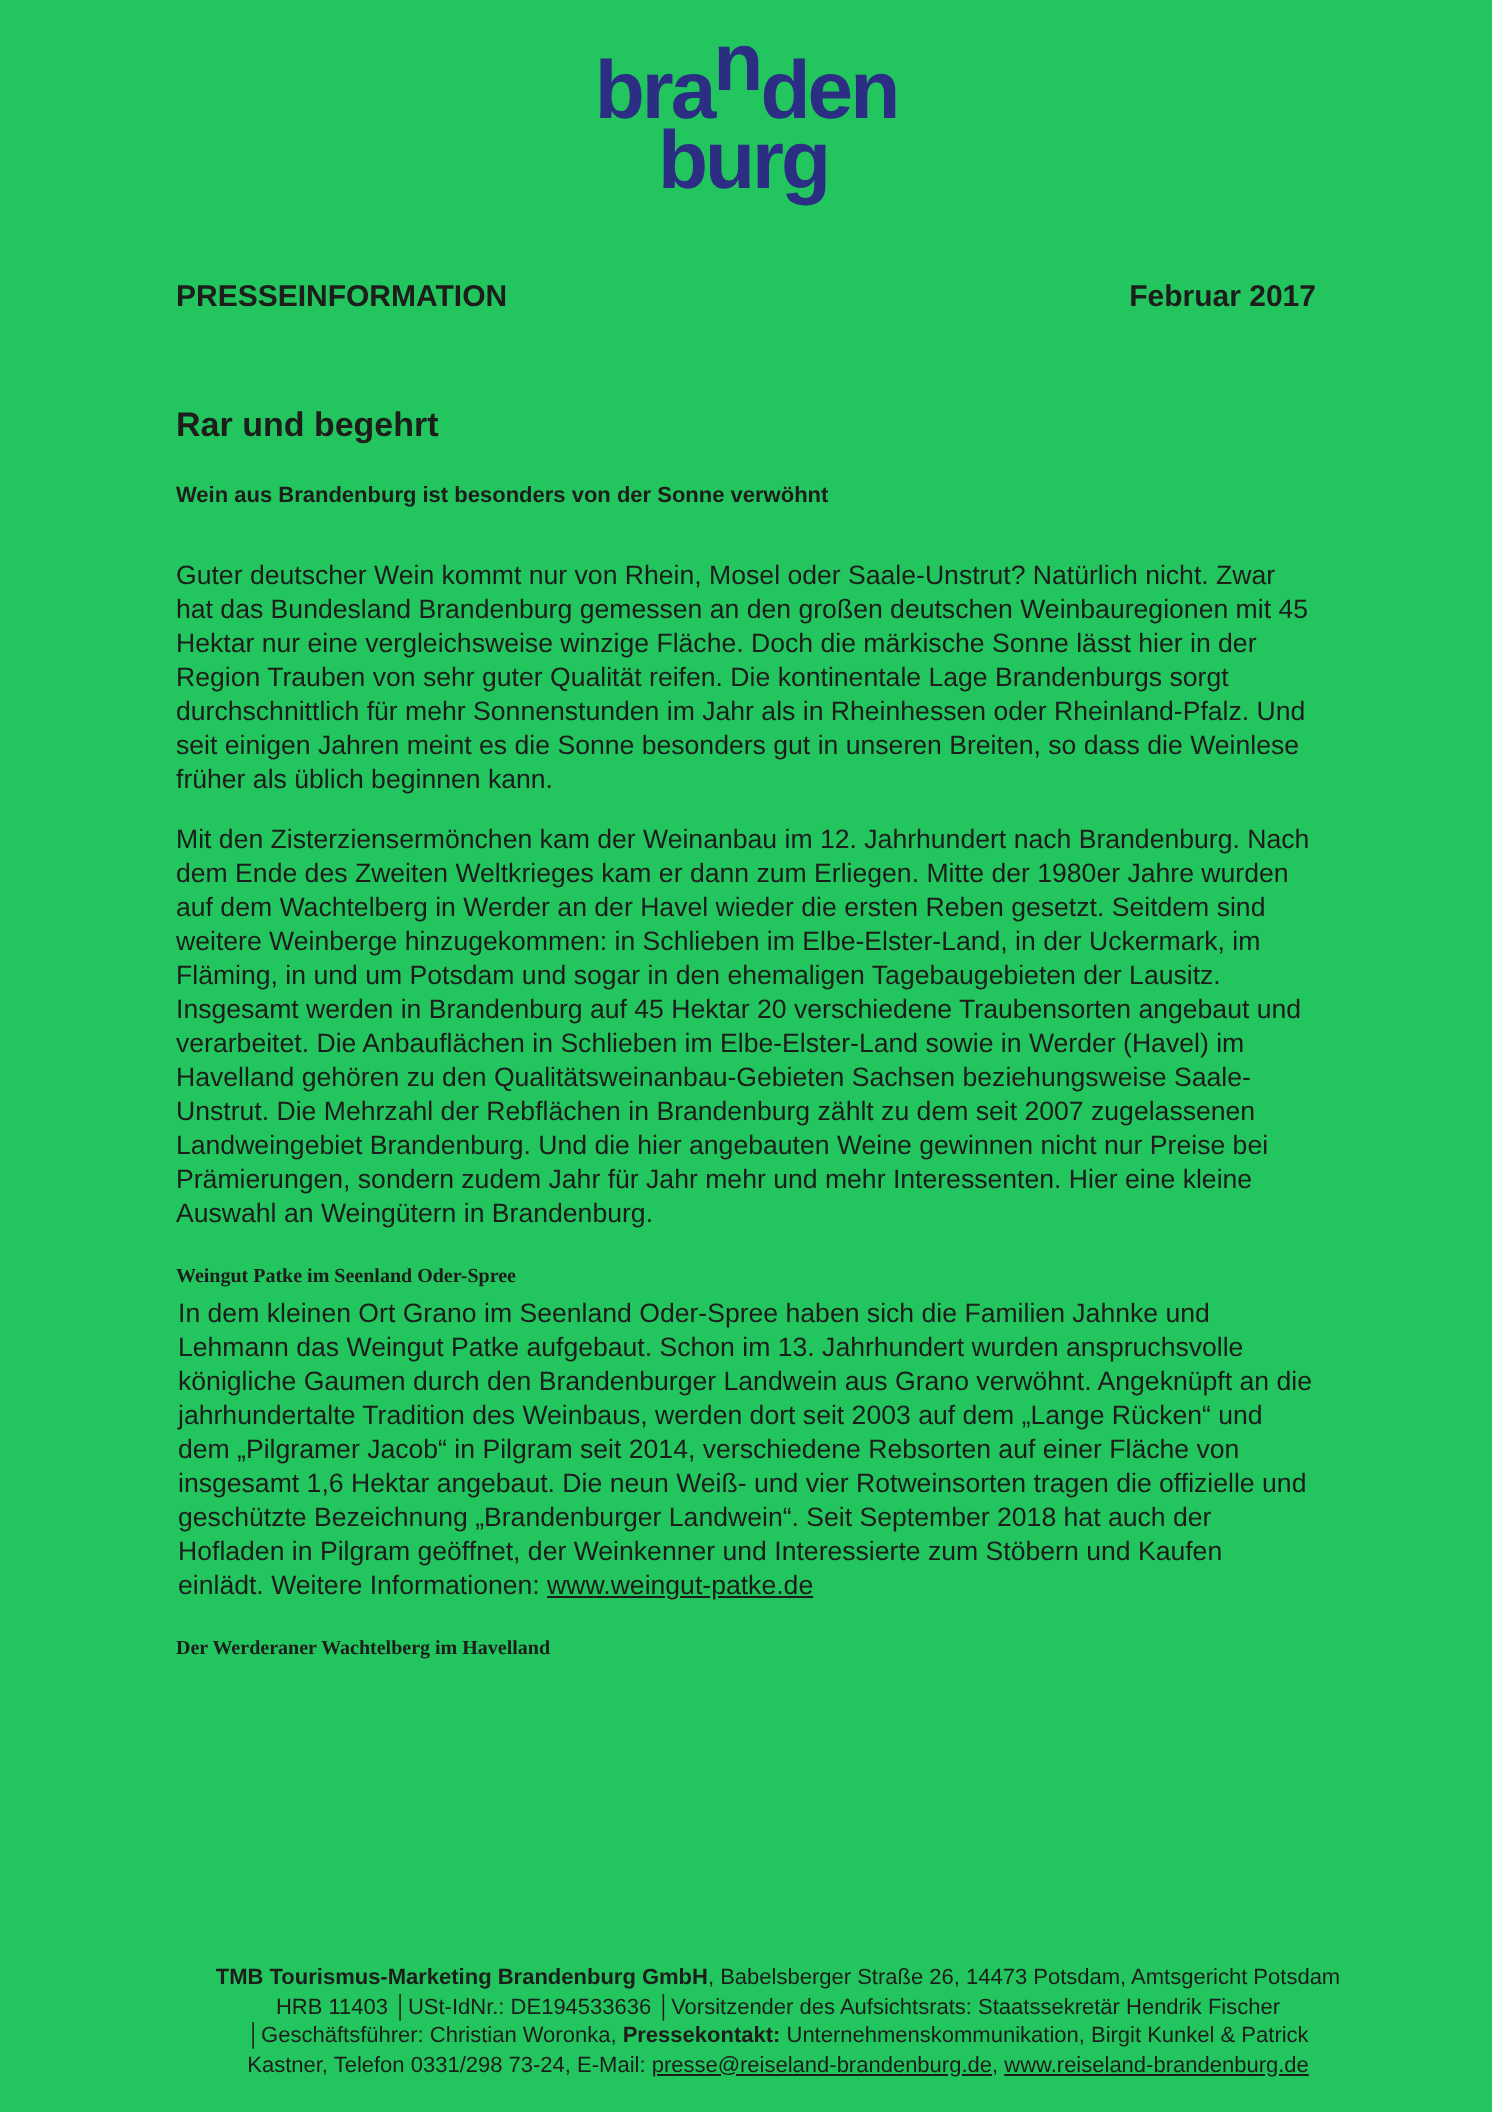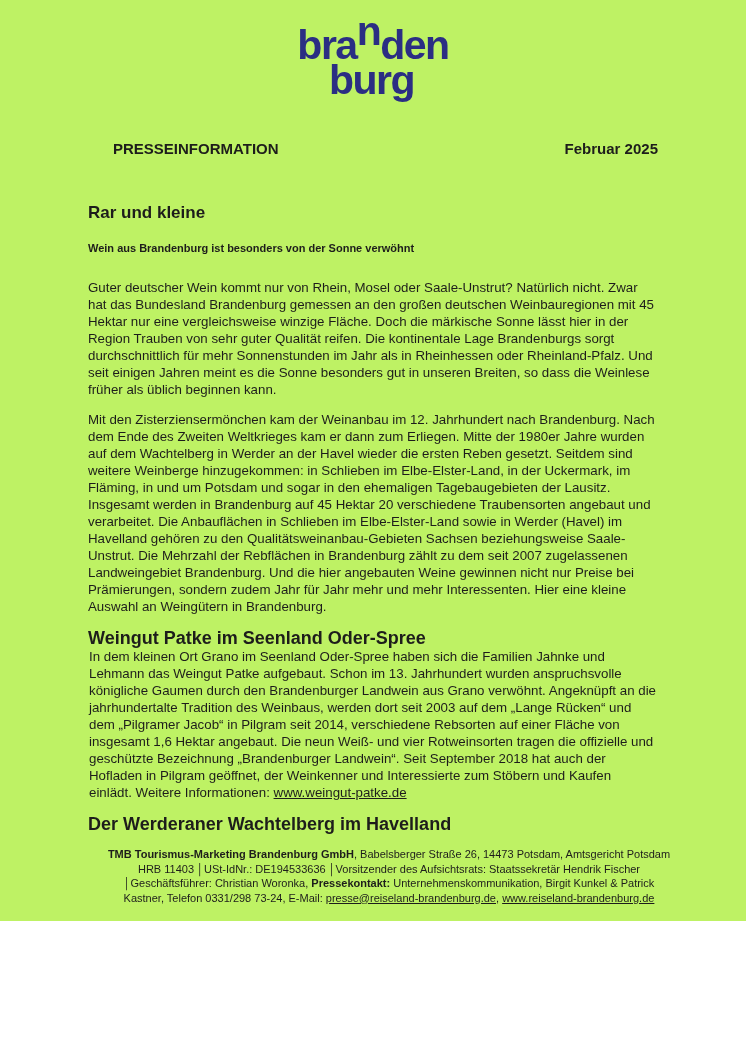--- a/index.html
+++ b/index.html
@@ -1,22 +1,22 @@
 <!DOCTYPE html>
 <html><head>
 <meta charset="utf-8">
 <style>
   html, body { margin: 0; padding: 0; background: #ffffff; }
   body { font-family: "Liberation Sans", sans-serif; color: #1d1d1b; }
   .page {
     position: relative;
     width: 746px;
-    height: 921px;
+    height: 1056px;
     margin: 0 auto;
-    background: #bef264;
+    background: #22c55e;
     overflow: hidden;
     font-size: 13.3px;
     line-height: 17px;
   }
   .logo-wrap { text-align: center; padding-top: 28px; }
   .logo {
     display: inline-block;
     color: #2b2e83;
     font-weight: 700;
     font-size: 41px;
@@ -26,43 +26,43 @@
   .logo-l1 { white-space: nowrap; }
   .logo-l1 .raised { position: relative; top: -14px; }
   .logo-l2 { text-align: center; padding-right: 3px; }
   .content { padding: 0 88px; }
   .header-row {
     display: flex;
     justify-content: space-between;
     margin-top: 42px;
     font-size: 15px;
     font-weight: 700;
-    margin-left: 25px;
   }
   .headline {
     margin: 46px 0 0 0;
     font-size: 17px;
     font-weight: 700;
     line-height: 20px;
   }
   .subheadline {
     margin: 17px 0 0 0;
     font-size: 11px;
     font-weight: 700;
   }
   .lead {
     margin: 22px 0 0 0;
     font-weight: 400;
   }
   p.body-par { margin: 13px 0 13px 0; }
   .section-heading {
     margin: 15px 0 0 0;
-    font-size: 18px;
+    font-size: 10px;
     font-weight: 700;
     line-height: 17px;
+    font-family: Liberation Serif, serif;
   }
   .section-par { margin: 1px; }
   a.link { color: inherit; text-decoration: underline; cursor: pointer; }
   .footer {
     position: absolute;
     left: 70px;
     right: 70px;
     bottom: 16px;
     text-align: center;
     font-size: 11px;
@@ -80,24 +80,24 @@
     <div class="logo">
       <div class="logo-l1"><span>bra</span><span class="raised">n</span><span>den</span></div>
       <div class="logo-l2">burg</div>
     </div>
   </div>
 
   <div class="content">
 
     <div class="header-row">
       <span>PRESSEINFORMATION</span>
-      <span>Februar 2025</span>
+      <span>Februar 2017</span>
     </div>
 
-    <h1 class="headline">Rar und kleine</h1>
+    <h1 class="headline">Rar und begehrt</h1>
 
     <h2 class="subheadline">Wein aus Brandenburg ist besonders von der Sonne verwöhnt</h2>
 
     <p class="lead">Guter deutscher Wein kommt nur von Rhein, Mosel oder Saale-Unstrut? Natürlich nicht. Zwar hat das Bundesland Brandenburg gemessen an den großen deutschen Weinbauregionen mit 45 Hektar nur eine vergleichsweise winzige Fläche. Doch die märkische Sonne lässt hier in der Region Trauben von sehr guter Qualität reifen. Die kontinentale Lage Brandenburgs sorgt durchschnittlich für mehr Sonnenstunden im Jahr als in Rheinhessen oder Rheinland-Pfalz. Und seit einigen Jahren meint es die Sonne besonders gut in unseren Breiten, so dass die Weinlese früher als üblich beginnen kann.</p>
 
     <p class="body-par">Mit den Zisterziensermönchen kam der Weinanbau im 12. Jahrhundert nach Brandenburg. Nach dem Ende des Zweiten Weltkrieges kam er dann zum Erliegen. Mitte der 1980er Jahre wurden auf dem Wachtelberg in Werder an der Havel wieder die ersten Reben gesetzt. Seitdem sind weitere Weinberge hinzugekommen: in Schlieben im Elbe-Elster-Land, in der Uckermark, im Fläming, in und um Potsdam und sogar in den ehemaligen Tagebaugebieten der Lausitz. Insgesamt werden in Brandenburg auf 45 Hektar 20 verschiedene Traubensorten angebaut und verarbeitet. Die Anbauflächen in Schlieben im Elbe-Elster-Land sowie in Werder (Havel) im Havelland gehören zu den Qualitätsweinanbau-Gebieten Sachsen beziehungsweise Saale-Unstrut. Die Mehrzahl der Rebflächen in Brandenburg zählt zu dem seit 2007 zugelassenen Landweingebiet Brandenburg. Und die hier angebauten Weine gewinnen nicht nur Preise bei Prämierungen, sondern zudem Jahr für Jahr mehr und mehr Interessenten. Hier eine kleine Auswahl an Weingütern in Brandenburg.</p>
 
     <h3 class="section-heading">Weingut Patke im Seenland Oder-Spree</h3>
     <p class="section-par"><span>In dem kleinen Ort Grano im Seenland Oder-Spree haben sich die Familien Jahnke und Lehmann das Weingut Patke aufgebaut. Schon im 13. Jahrhundert wurden anspruchsvolle königliche Gaumen durch den Brandenburger Landwein aus Grano verwöhnt. Angeknüpft an die jahrhundertalte Tradition des Weinbaus, werden dort seit 2003 auf dem „Lange Rücken“ und dem „Pilgramer Jacob“ in Pilgram seit 2014, verschiedene Rebsorten auf einer Fläche von insgesamt 1,6 Hektar angebaut. Die neun Weiß- und vier Rotweinsorten tragen die offizielle und geschützte Bezeichnung „Brandenburger Landwein“. Seit September 2018 hat auch der Hofladen in Pilgram geöffnet, der Weinkenner und Interessierte zum Stöbern und Kaufen einlädt. Weitere Informationen: </span><a class="link">www.weingut-patke.de</a></p>
 

